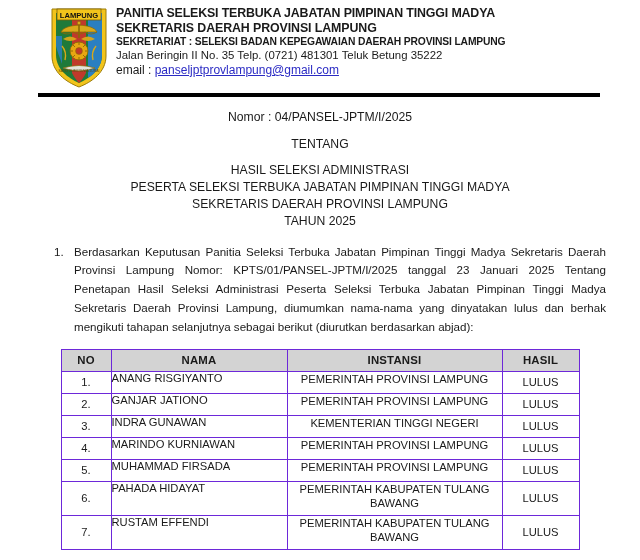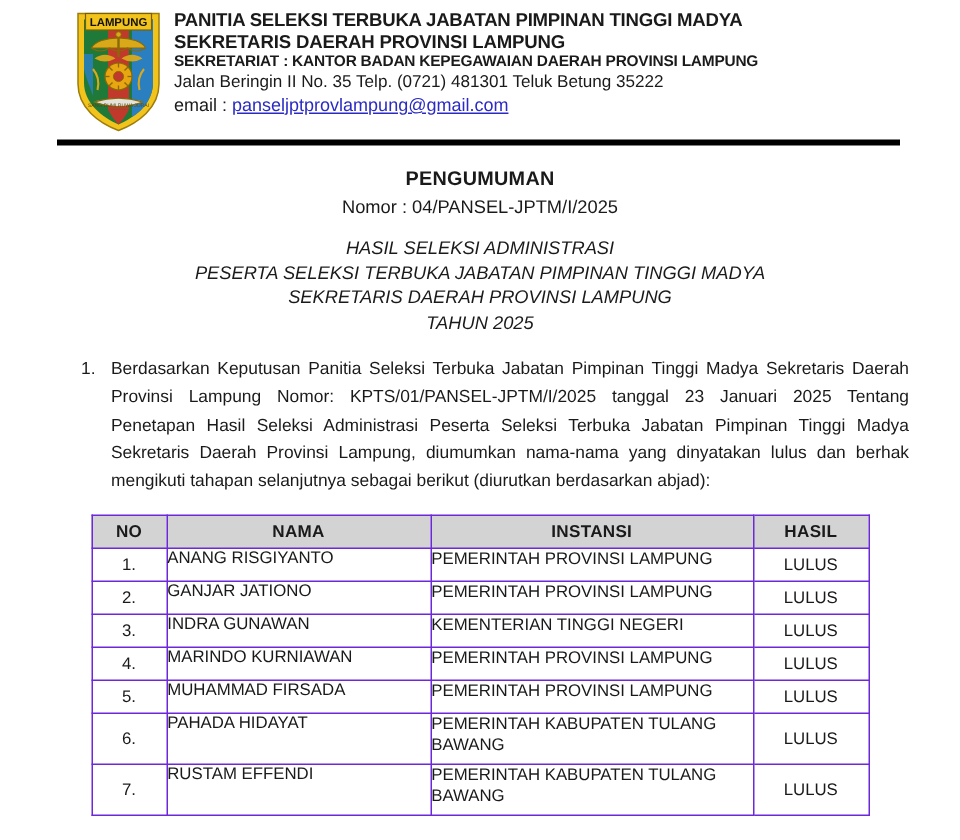--- a/index.html
+++ b/index.html
@@ -98,21 +98,20 @@
     font-size: 12.2px;
     margin-top: 9px;
   }
   .announce .a-sub {
     font-size: 12.2px;
     margin-top: 9px;
     line-height: 1.38;
   }
   .announce .a-sub div {
     white-space: nowrap;
-    font-style: italic;
   }
 
   
   .para-block {
     margin: 13px 34px 0 54px;
     display: flex;
     align-items: flex-start;
   }
   .para-num {
     flex: 0 0 20px;
@@ -161,21 +160,21 @@
     text-align: center;
     vertical-align: middle;
     height: 21px;
   }
   td.cell-nama {
     text-align: left;
     vertical-align: top;
     padding: 2px 0 2px 7px;
   }
   td.cell-inst {
-    text-align: left;
+    text-align: center;
     vertical-align: top;
     padding: 2px 4px 2px 7px;
     line-height: 1.25;
   }
   td.cell-hasil {
     text-align: center;
     vertical-align: middle;
   }
   tr.tall td.cell-nama,
   tr.tall td.cell-inst {
@@ -230,31 +229,31 @@
       <path d="M48 40 q-5 6 -3 14" fill="none" stroke="#D9A91A" stroke-width="1.4"></path>
 
       <path d="M15 62 q16 -5 32 0 q-16 6 -32 0 Z" fill="#E3E3DC" stroke="#8a6a06" stroke-width="0.7"></path>
       <text x="31" y="65.5" font-family="'Liberation Sans',sans-serif" font-size="3.4" fill="#5a4a10" text-anchor="middle">SANG BUMI RUWA JURAI</text>
     </svg>
   </div>
 
   <div class="head-text">
     <div class="head-l1">PANITIA SELEKSI TERBUKA JABATAN PIMPINAN TINGGI MADYA</div>
     <div class="head-l2">SEKRETARIS DAERAH PROVINSI LAMPUNG</div>
-    <div class="head-l3">SEKRETARIAT : KANTOR BADAN KEPEGAWAIAN DAERAH PROVINSI LAMPUNG</div>
+    <div class="head-l3">SEKRETARIAT : SELEKSI BADAN KEPEGAWAIAN DAERAH PROVINSI LAMPUNG</div>
     <div class="head-l4">Jalan Beringin II No. 35 Telp. (0721) 481301 Teluk Betung 35222</div>
     <div class="head-l6"><span>email : </span><span class="email-link">panseljptprovlampung@gmail.com</span></div>
   </div>
 </div>
 
 <div class="rule-thick"></div>
 
 <div class="announce">
-  <div class="a-title">PENGUMUMAN</div>
   <div class="a-nomor">Nomor : 04/PANSEL-JPTM/I/2025</div>
+  <div class="a-tentang">TENTANG</div>
   <div class="a-sub">
     <div>HASIL SELEKSI ADMINISTRASI</div>
     <div>PESERTA SELEKSI TERBUKA JABATAN PIMPINAN TINGGI MADYA</div>
     <div>SEKRETARIS DAERAH PROVINSI LAMPUNG</div>
     <div>TAHUN 2025</div>
   </div>
 </div>
 
 <div class="para-block">
   <div class="para-num">1.</div>

